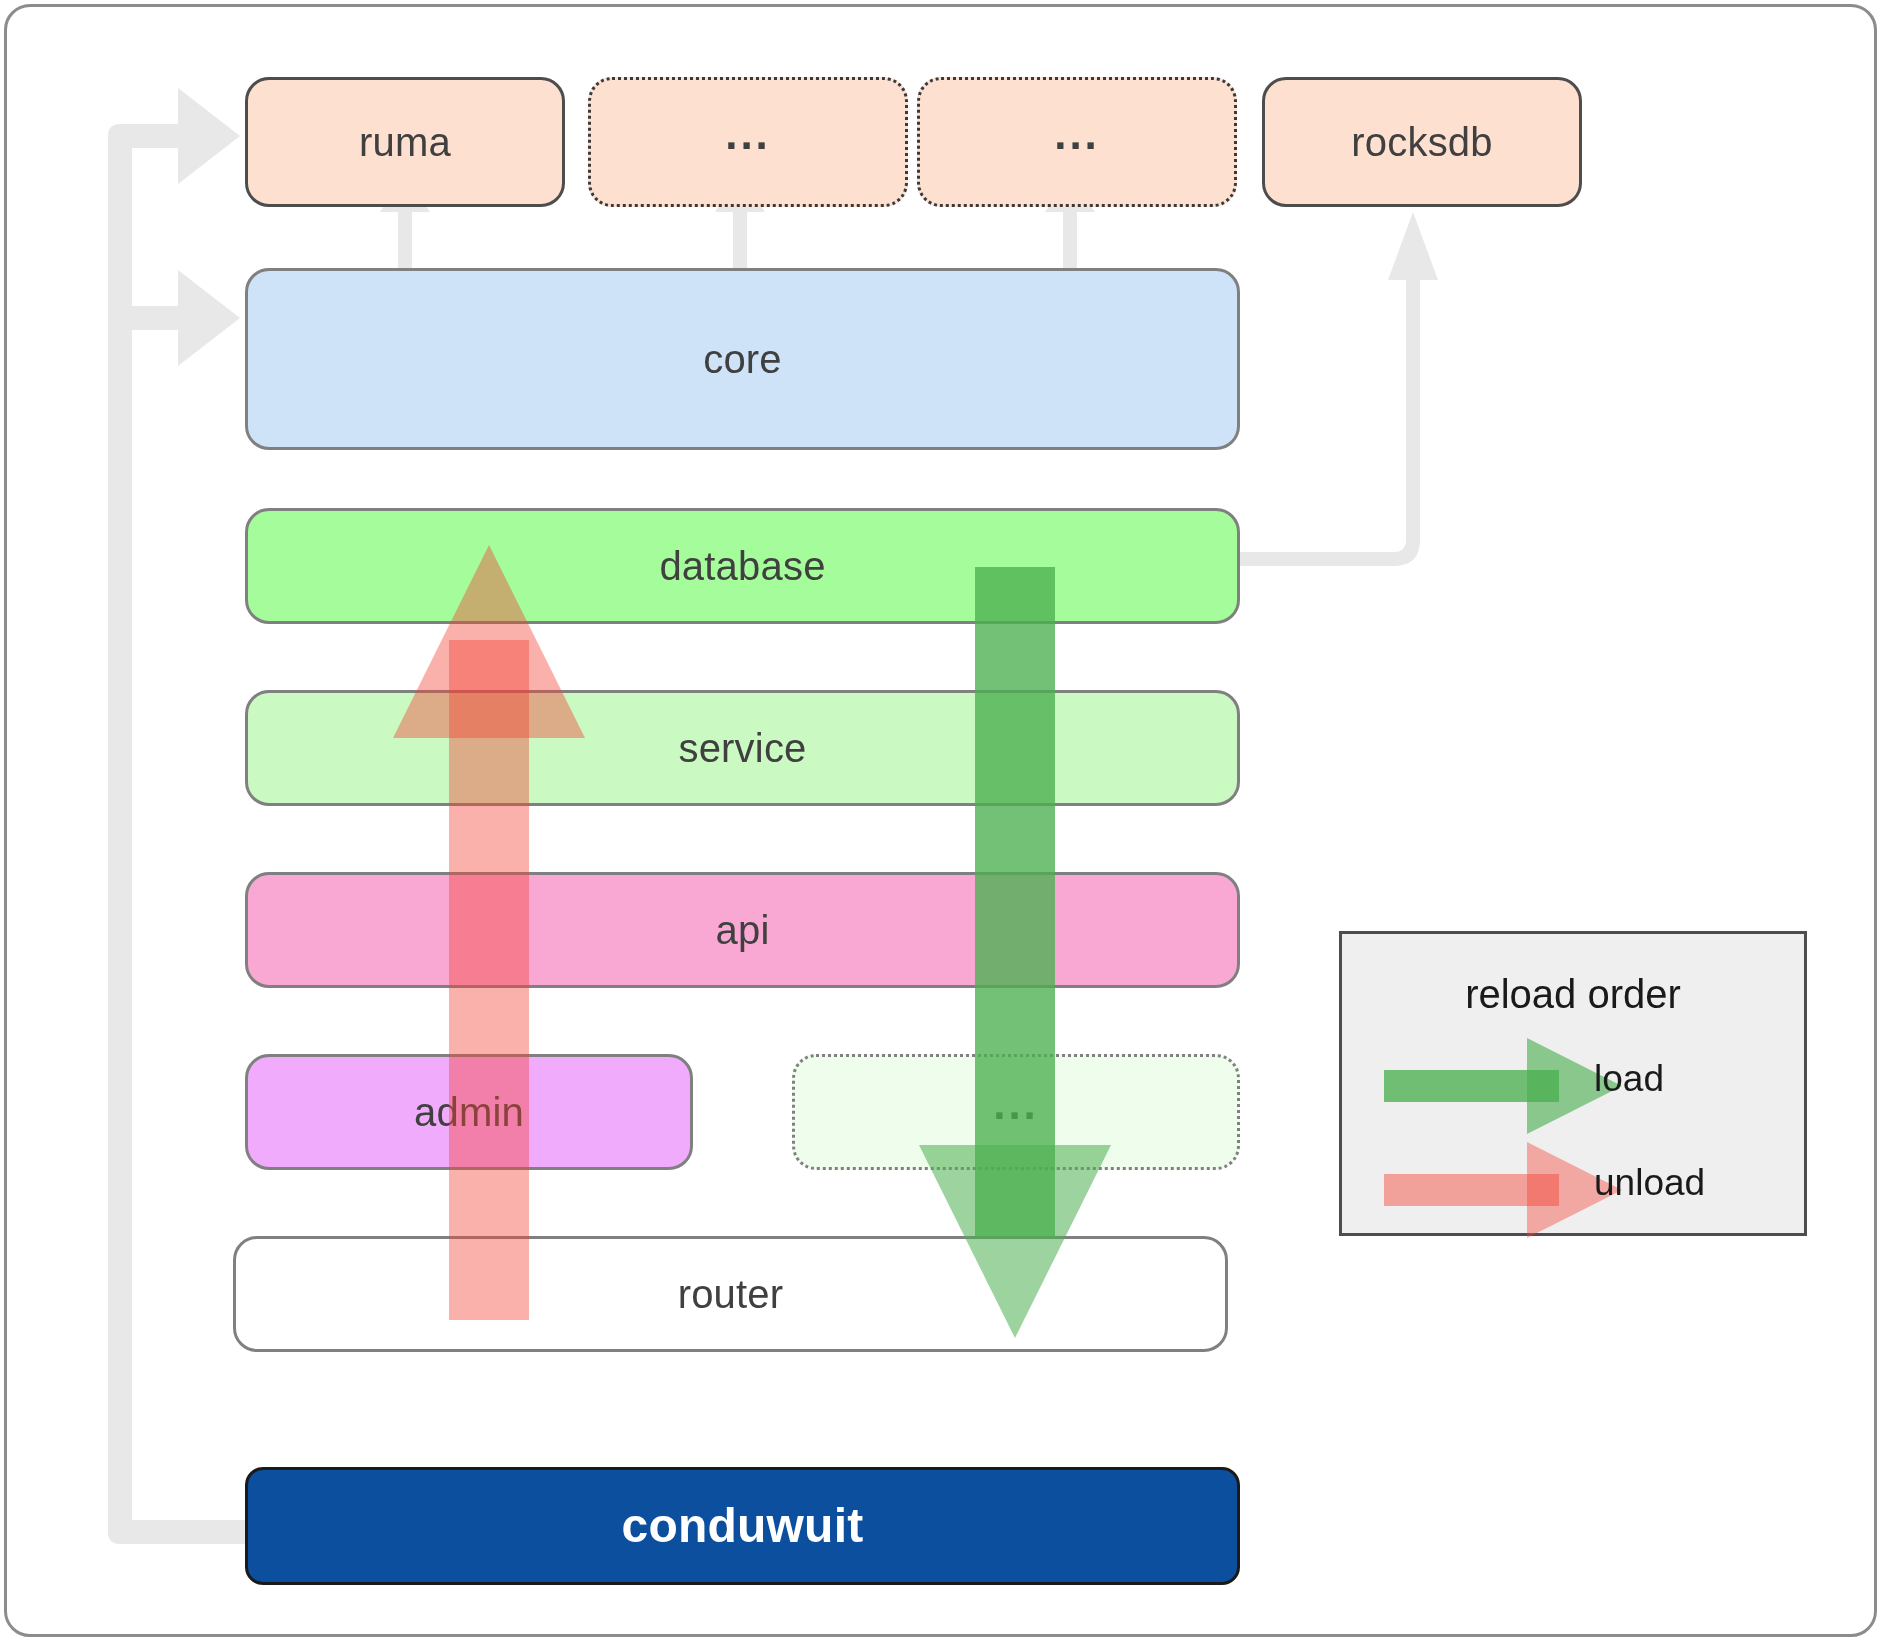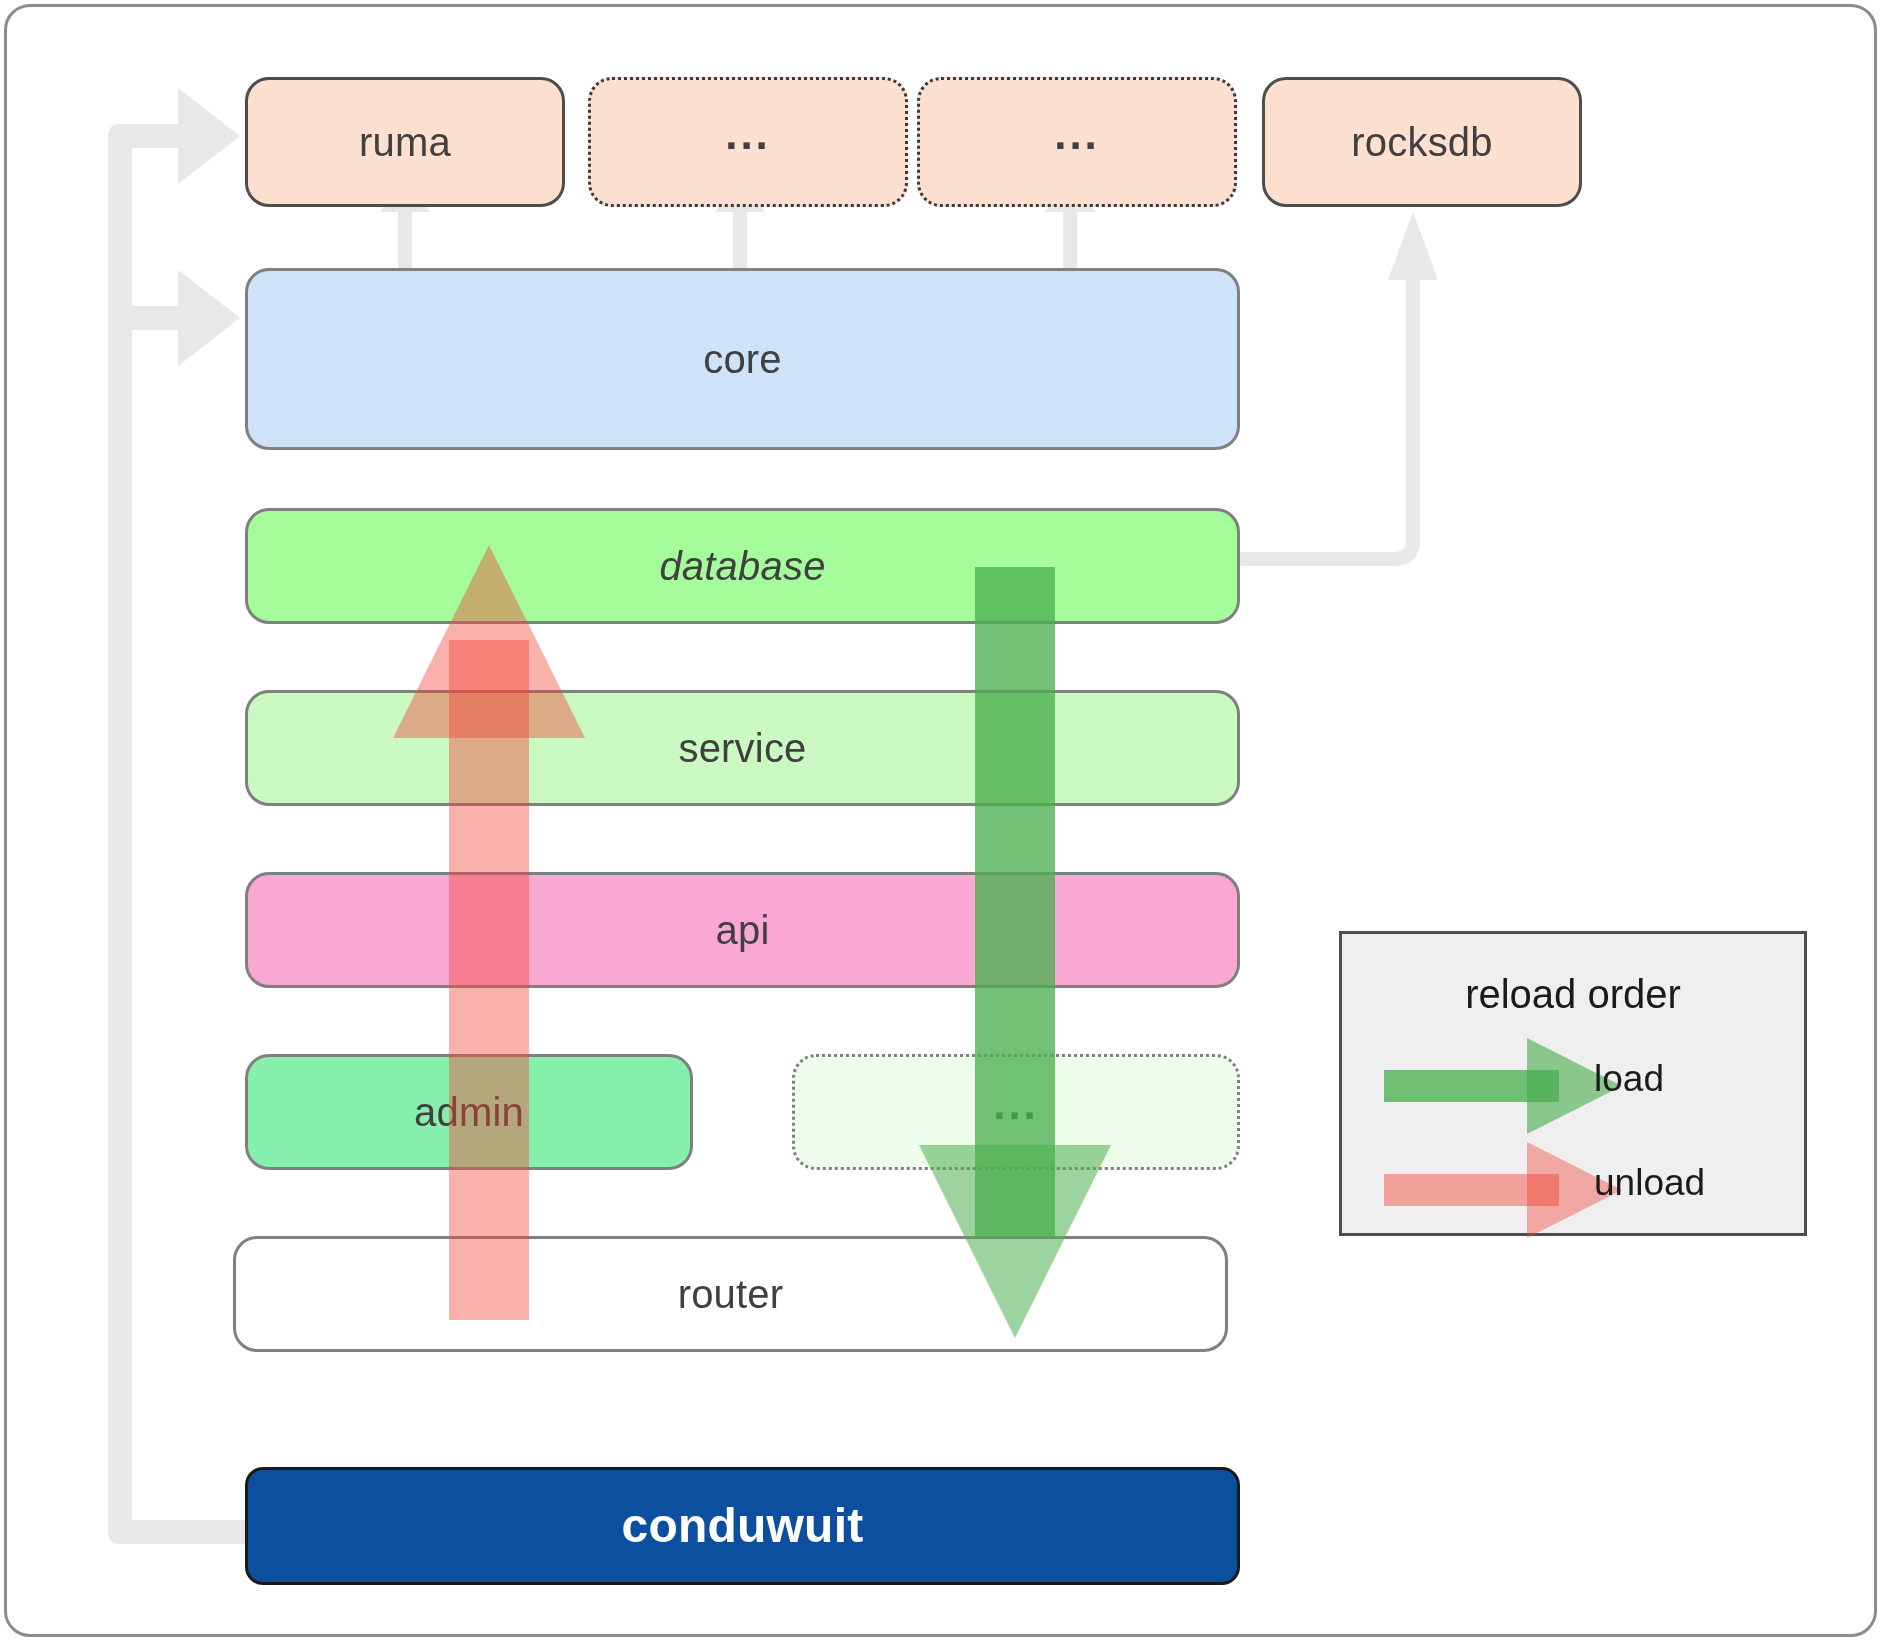--- a/index.html
+++ b/index.html
@@ -166,33 +166,33 @@
   </div>
 
   <div class="box dep" style="left:1262px; top:77px; width:320px; height:130px;">
     <span class="lbl">rocksdb</span>
   </div>
 
   <div class="box core-box" style="left:245px; top:268px; width:995px; height:182px;">
     <span class="lbl">core</span>
   </div>
 
-  <div class="box lyr" style="left:245px; top:508px; width:995px; height:116px; background:#a4fd9a;font-style:italic;">
+  <div class="box lyr" style="left:245px; top:508px; width:995px; height:116px; background:#a4fd9a;">
     <span class="lbl">database</span>
   </div>
 
   <div class="box lyr" style="left:245px; top:690px; width:995px; height:116px; background:#caf9c1;">
     <span class="lbl">service</span>
   </div>
 
   <div class="box lyr" style="left:245px; top:872px; width:995px; height:116px; background:#f9a8d4;">
     <span class="lbl">api</span>
   </div>
 
-  <div class="box lyr" style="left:245px; top:1054px; width:448px; height:116px; background:#86efac;">
+  <div class="box lyr" style="left:245px; top:1054px; width:448px; height:116px; background:#f0abfc;">
     <span class="lbl">admin</span>
   </div>
 
   <div class="box lyr ghost dots" style="left:792px; top:1054px; width:448px; height:116px; background:#effdec;">
     <span class="lbl">...</span>
   </div>
 
   <div class="box lyr" style="left:233px; top:1236px; width:995px; height:116px; background:#ffffff;">
     <span class="lbl">router</span>
   </div>

